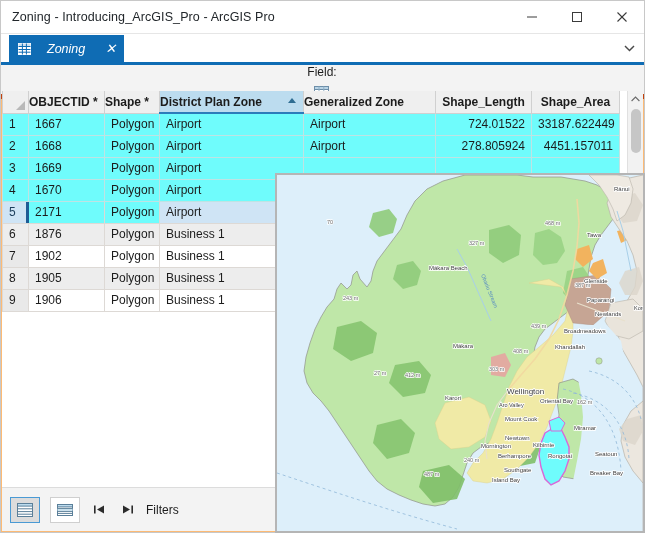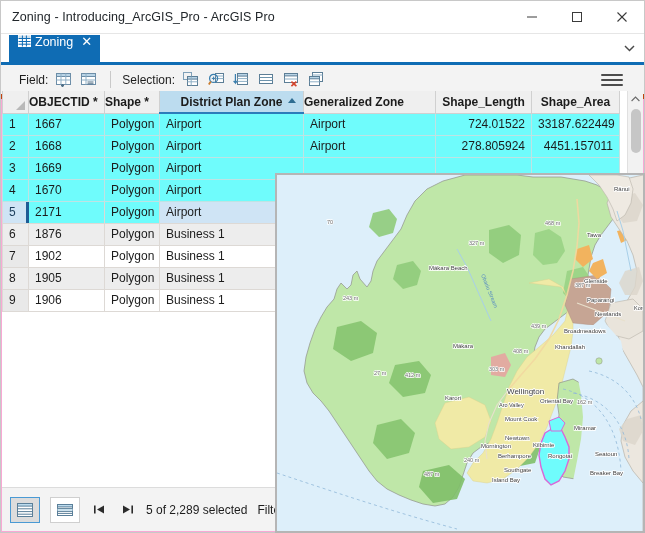--- a/index.html
+++ b/index.html
@@ -2,56 +2,56 @@
 <html><head>
 <meta charset="utf-8">
 <title>ArcGIS Pro Attribute Table</title>
 <style>
   html,body{margin:0;padding:0;}
   body{
     width:645px;height:533px;overflow:hidden;position:relative;
     font-family:"Liberation Sans", sans-serif;
     font-size:12px;color:#1c1c1c;background:#ffffff;
   }
-  .app{position:absolute;inset:0;background:#f9a8d4;border:1px solid #c8c8c8;box-sizing:border-box;}
+  .app{position:absolute;inset:0;background:#fdba74;border:1px solid #c8c8c8;box-sizing:border-box;}
 
   
   .titlebar{height:32px;display:flex;align-items:center;background:#ffffff;border-bottom:1px solid #e6e6e6;}
   .title-text{padding-left:11px;font-size:12.5px;color:#22272b;white-space:nowrap;letter-spacing:.1px;}
   .win-ctrls{margin-left:auto;display:flex;height:32px;}
   .win-btn{width:45px;height:32px;display:flex;align-items:center;justify-content:center;color:#3b3b3b;}
   .win-btn svg{display:block;}
 
   
   .tabstrip{height:28px;background:#ffffff;display:flex;align-items:flex-end;position:relative;}
-  .tab{height:27px;margin-left:8px;padding:0 8px 0 9px;display:flex;align-items:flex-start;gap:4px;
-       background:#0f6cb4;color:#ffffff;font-size:12.5px;}
+  .tab{height:27px;margin-left:8px;padding:0 8px 0 9px;display:flex;align-items:center;gap:16px;
+       background:#0f6cb4;color:#ffffff;font-size:12.5px;font-style:italic;}
   .tab .grid-ico{width:13px;height:12px;display:block;}
   .tab-close{font-size:13px;line-height:1;color:#ffffff;margin-left:4px;font-weight:300;}
   .tab-overflow{margin-left:auto;width:30px;height:27px;display:flex;align-items:center;justify-content:center;color:#4a4a4a;}
   .tab-underline{height:3px;background:#0f6cb4;}
 
   
-  .toolbar{height:29px;background:#f3f3f3;border-bottom:5px solid #c2410c;display:flex;align-items:center;padding:0 18px;gap:6px;}
+  .toolbar{height:29px;background:#f3f3f3;border-bottom:5px solid #c2410c;display:flex;align-items:center;padding:0 18px;gap:6px;flex-direction:column;}
   .tb-label{font-size:12px;color:#1c1c1c;margin-right:1px;}
   .tb-ico{width:19px;height:18px;display:flex;align-items:center;justify-content:center;}
   .tb-sep{width:1px;height:17px;background:#c9c9c9;margin:0 5px;}
   .tb-burger{margin-left:auto;width:22px;height:20px;display:flex;flex-direction:column;justify-content:center;gap:3px;padding-right:3px;}
   .tb-burger i{display:block;height:2px;background:#4c4c4c;border-radius:1px;}
 
   
   .tablewrap{position:absolute;left:1px;right:1px;top:90px;bottom:44px;background:#ffffff;overflow:hidden;}
   table.attr{border-collapse:collapse;table-layout:fixed;width:615px;}
   table.attr th{
     height:22px;background:#efefef;border:1px solid #d0d0d0;border-top:none;
     font-size:12px;font-weight:bold;color:#1c1c1c;text-align:left;padding:0 0;white-space:nowrap;
     box-sizing:border-box;
   }
   table.attr th.num{text-align:center;margin-left:20px;}
-  table.attr th.sorted{background:#bcdcef;border-bottom:2px solid #2b7cba;position:relative;text-align:center;}
+  table.attr th.sorted{background:#bcdcef;border-bottom:2px solid #2b7cba;position:relative;}
   table.attr th.sorted .sortarrow{position:absolute;right:7px;top:7px;width:0;height:0;
      border-left:4px solid transparent;border-right:4px solid transparent;border-bottom:5px solid #2f6d92;}
   th.corner{width:26px;background:#ffffff;border:1px solid #d0d0d0;border-top:none;padding:0;position:relative;}
   th.corner .tri{position:absolute;right:3px;bottom:3px;width:0;height:0;
      border-left:9px solid transparent;border-bottom:9px solid #b9b9b9;}
   table.attr td{
     height:22px;border:1px solid #ddd9d5;border-top:none;font-size:12px;padding:0 6px;
     white-space:nowrap;box-sizing:border-box;color:#1c1c1c;
   }
   td.rownum{background:#e9e9e9;color:#4a4a4a;text-align:left;width:26px;border-left:none;
@@ -362,21 +362,20 @@
         <rect x="1" y="1.5" width="1.6" height="8" fill="#2b2b2b"></rect>
         <path d="M11 1.5 L11 9.5 L4 5.5 Z" fill="#2b2b2b"></path>
       </svg>
     </div>
     <div class="nav-btn">
       <svg width="13" height="11" viewBox="0 0 13 11">
         <path d="M2 1.5 L2 9.5 L9 5.5 Z" fill="#2b2b2b"></path>
         <rect x="10.4" y="1.5" width="1.6" height="8" fill="#2b2b2b"></rect>
       </svg>
     </div>
-    <div class="status-text">5 of 2,289 selected</div>
     <div class="filters-text">Filters</div>
   </div>
 
   <div class="mapwin">
     <svg class="map-svg" width="366" height="356" viewBox="0 0 366 356">
 
       <rect x="0" y="0" width="366" height="356" fill="#ddeffa"></rect>
 
       <path fill="#bfe7a8" stroke="#8f9189" stroke-width="0.7" d="M188,0 L166,6 L150,14 L138,26 L130,40 L124,54 L118,62 L112,70 L106,78 L100,86
            L96,96 L94,106 L90,112 L83,104 L80,96 L76,100 L74,110 L70,114 L64,108 L60,114

